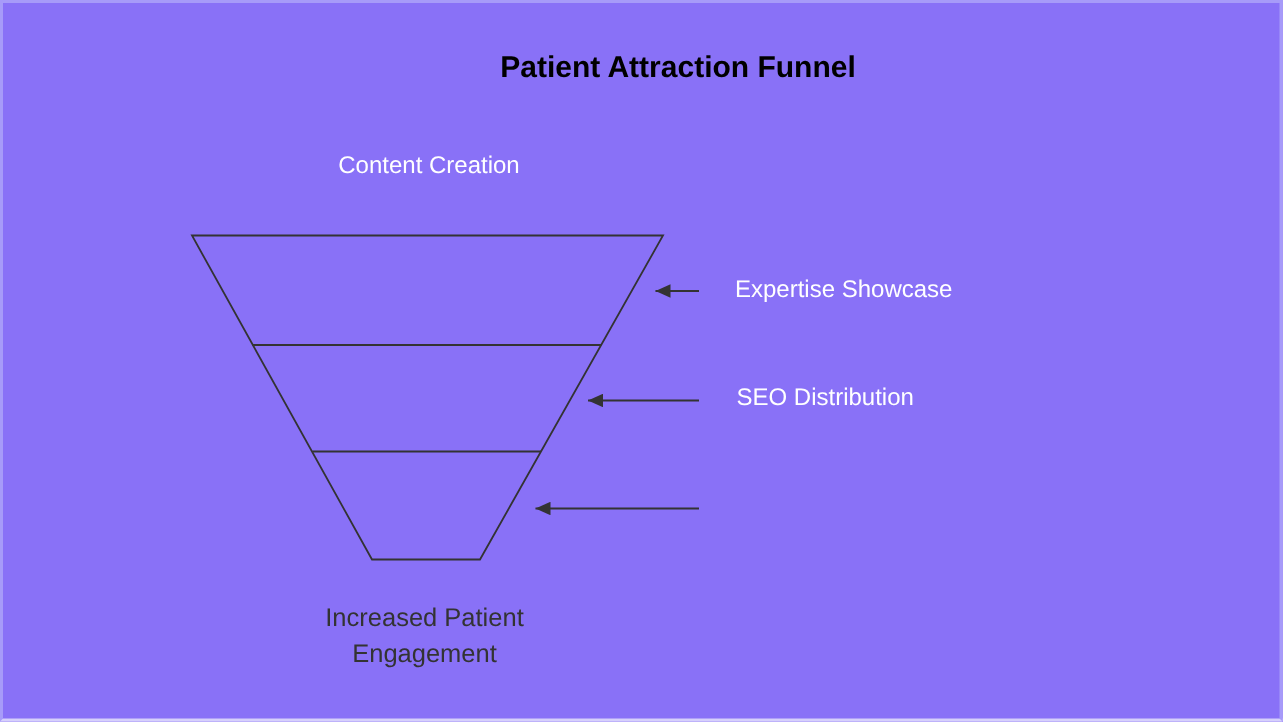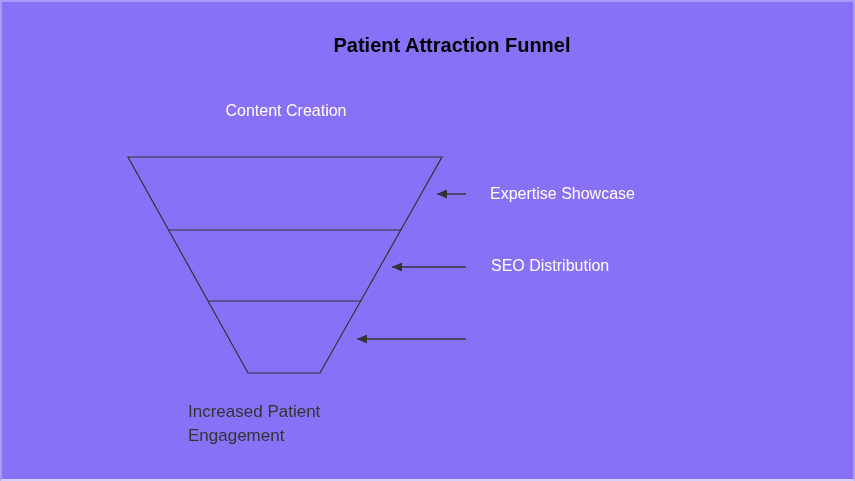--- a/index.html
+++ b/index.html
@@ -53,21 +53,21 @@
   }
   .right-label-1 { left: 488px; top: 183px; }
   .right-label-2 { left: 489px; top: 255px; }
   .right-label-3 { left: 489px; top: 327px; }
   .bottom-label {
     position: absolute;
     left: 281px;
     top: 398px;
     transform: translateX(-50%);
     width: 190px;
-    text-align: left;
+    text-align: center;
     font-size: 17px;
     line-height: 24px;
     color: #333333;
   }
 </style>
 </head>
 <body>
 
 <div class="canvas">
 

